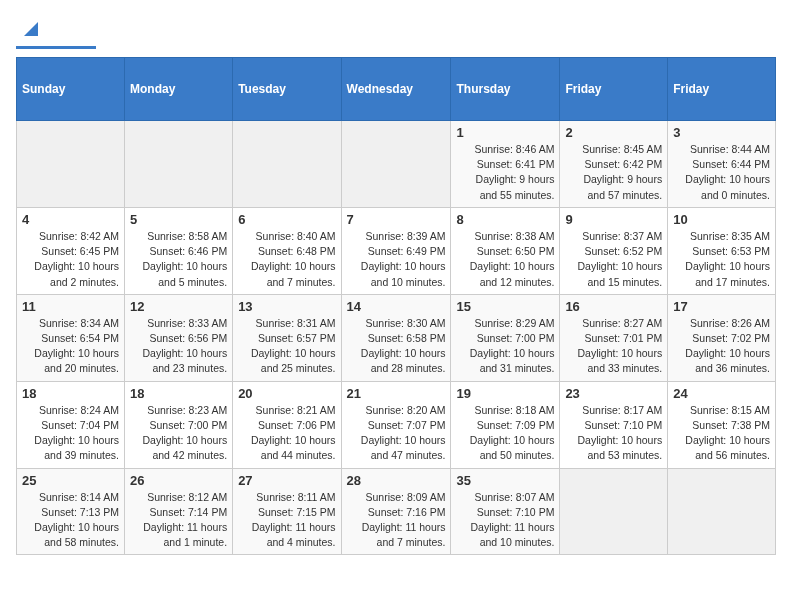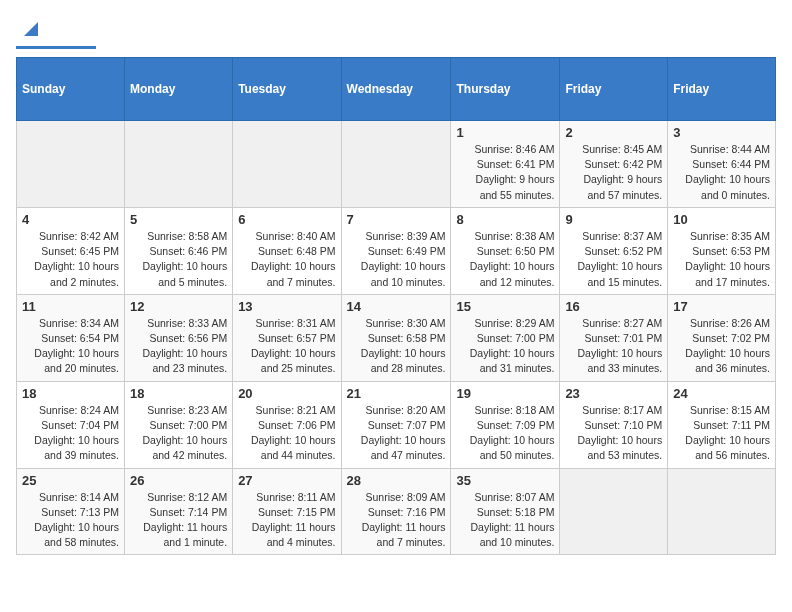--- a/index.html
+++ b/index.html
@@ -273,21 +273,21 @@
         </td>
         <td>
           <span class="day-number">23</span>
           <div class="day-info">Sunrise: 8:17 AM
 Sunset: 7:10 PM
 Daylight: 10 hours and 53 minutes.</div>
         </td>
         <td>
           <span class="day-number">24</span>
           <div class="day-info">Sunrise: 8:15 AM
-Sunset: 7:11 PM
+Sunset: 7:38 PM
 Daylight: 10 hours and 56 minutes.</div>
         </td>
       </tr>
       <tr>
         <td>
           <span class="day-number">25</span>
           <div class="day-info">Sunrise: 8:14 AM
 Sunset: 7:13 PM
 Daylight: 10 hours and 58 minutes.</div>
         </td>
@@ -305,20 +305,20 @@
         </td>
         <td>
           <span class="day-number">28</span>
           <div class="day-info">Sunrise: 8:09 AM
 Sunset: 7:16 PM
 Daylight: 11 hours and 7 minutes.</div>
         </td>
         <td>
           <span class="day-number">35</span>
           <div class="day-info">Sunrise: 8:07 AM
-Sunset: 5:18 PM
+Sunset: 7:10 PM
 Daylight: 11 hours and 10 minutes.</div>
         </td>
         <td class="empty-cell"></td>
         <td class="empty-cell"></td>
       </tr>
     </tbody>
 </table>
 
 </body></html>

